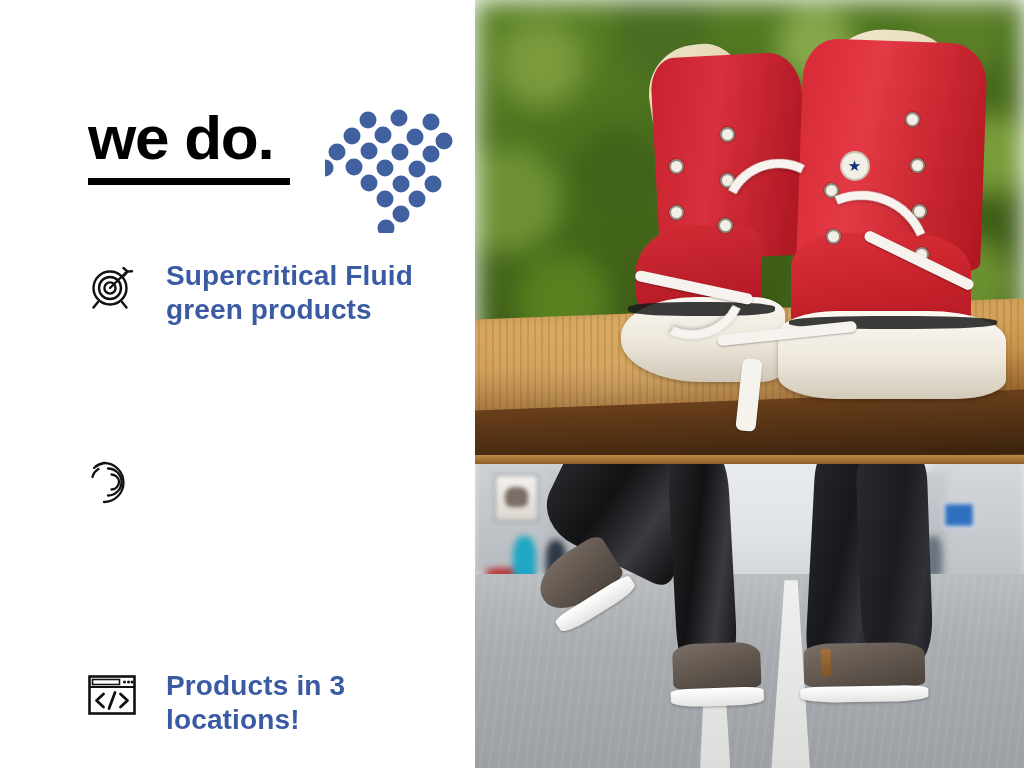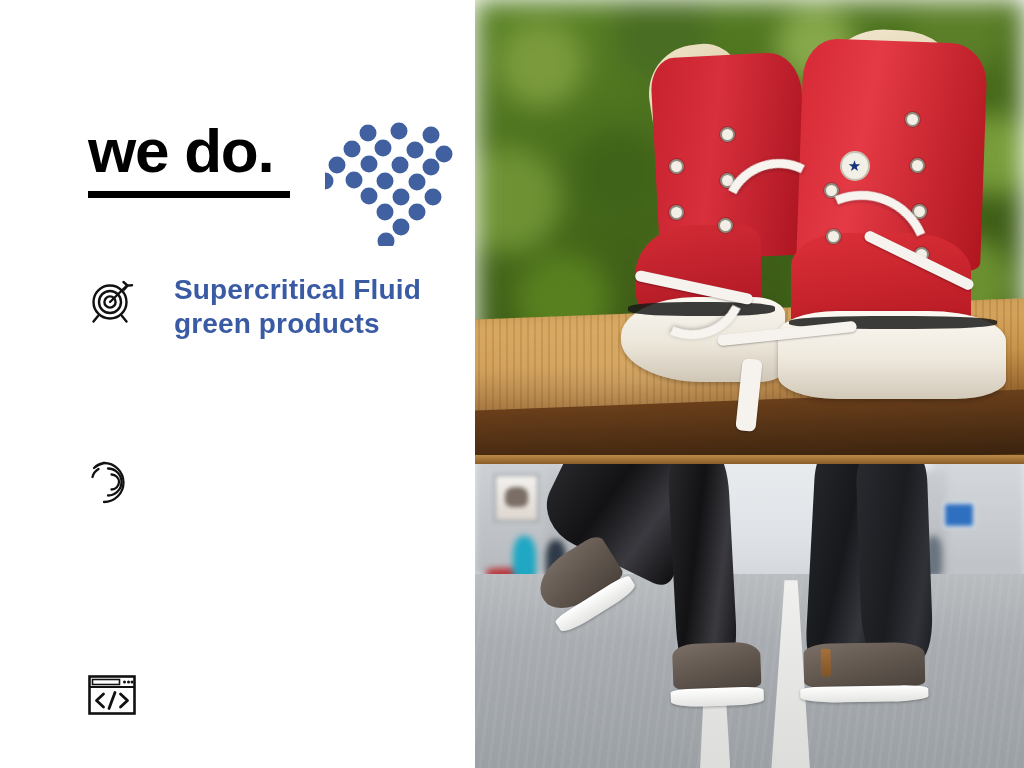--- a/index.html
+++ b/index.html
@@ -26,21 +26,21 @@
     top: 0;
     width: 475px;
     height: 768px;
     background: #ffffff;
   }
 
   
   .headline-row {
     position: absolute;
     left: 88px;
-    top: 120px;
+    top: 107px;
     width: 370px;
     height: 130px;
   }
   .headline-text {
     position: absolute;
     left: 0;
     top: 0;
     font-size: 62px;
     font-weight: 700;
     letter-spacing: -0.02em;
@@ -68,21 +68,21 @@
   .dot-mark svg { display: block; }
 
   
   .feature {
     position: absolute;
     left: 82px;
     width: 390px;
     display: flex;
     align-items: flex-start;
   }
-  .feature-1 { top: 272px; gap: 8px; }
+  .feature-1 { top: 258px; }
   .feature-2 { top: 452px; }
   .feature-3 { top: 668px; }
 
   .feature-icon {
     flex: 0 0 auto;
     width: 60px;
     height: 58px;
     margin-right: 24px;
     display: flex;
     align-items: flex-start;
@@ -497,20 +497,22 @@
           <circle cx="38.5" cy="11" r="1.5" fill="#111111"></circle>
           <circle cx="42.5" cy="11" r="1.5" fill="#111111"></circle>
           <circle cx="46" cy="11" r="1.5" fill="#111111"></circle>
           <g fill="none" stroke="#111111" stroke-width="2.8" stroke-linecap="round" stroke-linejoin="round">
             <path d="M17.5 23 L10.5 29.5 L17.5 36"></path>
             <path d="M34.5 23 L41.5 29.5 L34.5 36"></path>
             <path d="M29 21.5 L23 37.5"></path>
           </g>
         </svg>
       </div>
+      <div class="feature-label">Products in 3
+locations!</div>
     </div>
 
   </div>
 
   <div class="photo-panel">
 
     <div class="photo photo-top">
       <div class="bokeh"></div>
       <div class="wood">
         <div class="wood-grain"></div>

